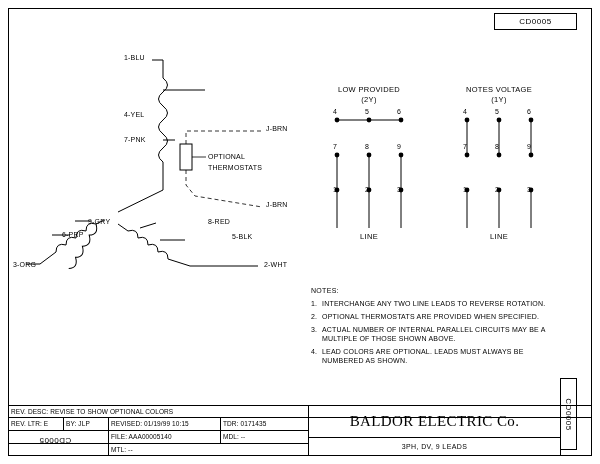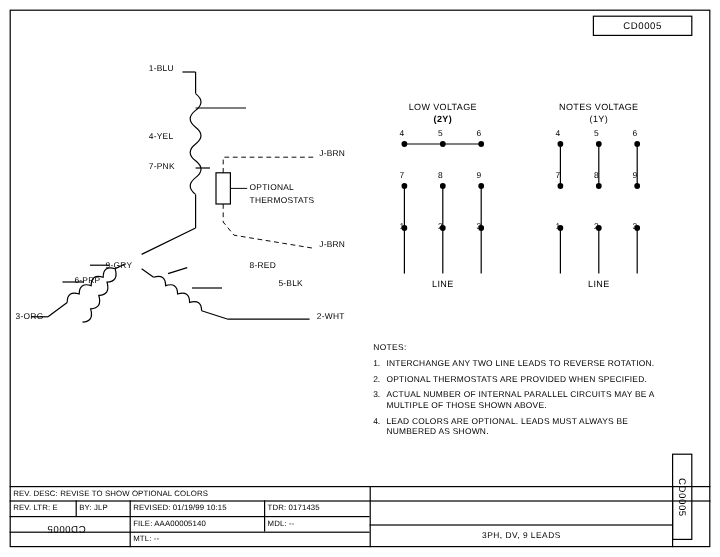--- a/index.html
+++ b/index.html
@@ -284,22 +284,22 @@
   <div class="lbl" style="left:264px; top:261px;">2-WHT</div>
   <div class="lbl" style="left:232px; top:233px;">5-BLK</div>
   <div class="lbl" style="left:208px; top:218px;">8-RED</div>
 
   <div class="lbl" style="left:266px; top:125px;">J-BRN</div>
   <div class="lbl" style="left:266px; top:201px;">J-BRN</div>
 
   <div class="lbl" style="left:208px; top:153px;">OPTIONAL</div>
   <div class="lbl" style="left:208px; top:164px;">THERMOSTATS</div>
 
-  <div class="hdr" style="left:309px; top:85px; width:120px;">LOW VOLTAGE</div>
-  <div class="hdr" style="left:309px; top:95px; width:120px;font-weight:bold;">(2Y)</div>
+  <div class="hdr" style="left:309px; top:85px; width:120px;">LOW PROVIDED</div>
+  <div class="hdr" style="left:309px; top:95px; width:120px;">(2Y)</div>
 
   <div class="num" style="left:333px; top:108px;">4</div>
   <div class="num" style="left:365px; top:108px;">5</div>
   <div class="num" style="left:397px; top:108px;">6</div>
 
   <div class="num" style="left:333px; top:143px;">7</div>
   <div class="num" style="left:365px; top:143px;">8</div>
   <div class="num" style="left:397px; top:143px;">9</div>
 
   <div class="num" style="left:333px; top:186px;">1</div>
@@ -366,16 +366,17 @@
 
     <div class="tb-cell" style="left:0;   top:12px; width:55px;  height:13px;"><span>REV. LTR:</span>&nbsp;<span>E</span></div>
     <div class="tb-cell" style="left:55px; top:12px; width:45px;  height:13px;"><span>BY:</span>&nbsp;<span>JLP</span></div>
     <div class="tb-cell" style="left:100px; top:12px; width:112px; height:13px;">REVISED: 01/19/99 10:15</div>
     <div class="tb-cell" style="left:212px; top:12px; width:88px;  height:13px;">TDR: 0171435</div>
 
     <div class="tb-cell" style="left:100px; top:25px; width:112px; height:13px;">FILE: AAA00005140</div>
     <div class="tb-cell" style="left:212px; top:25px; width:88px;  height:13px;">MDL: --</div>
     <div class="tb-cell" style="left:100px; top:38px; width:200px; height:13px;">MTL: --</div>
 
+    <div class="tb-company" style="left:301px; top:0; width:251px; height:32px;">BALDOR ELECTRIC Co.</div>
     <div class="tb-sub" style="left:301px; top:32px; width:251px; height:19px;">3PH, DV, 9 LEADS</div>
   </div>
 
 </div>
 
 </body></html>

